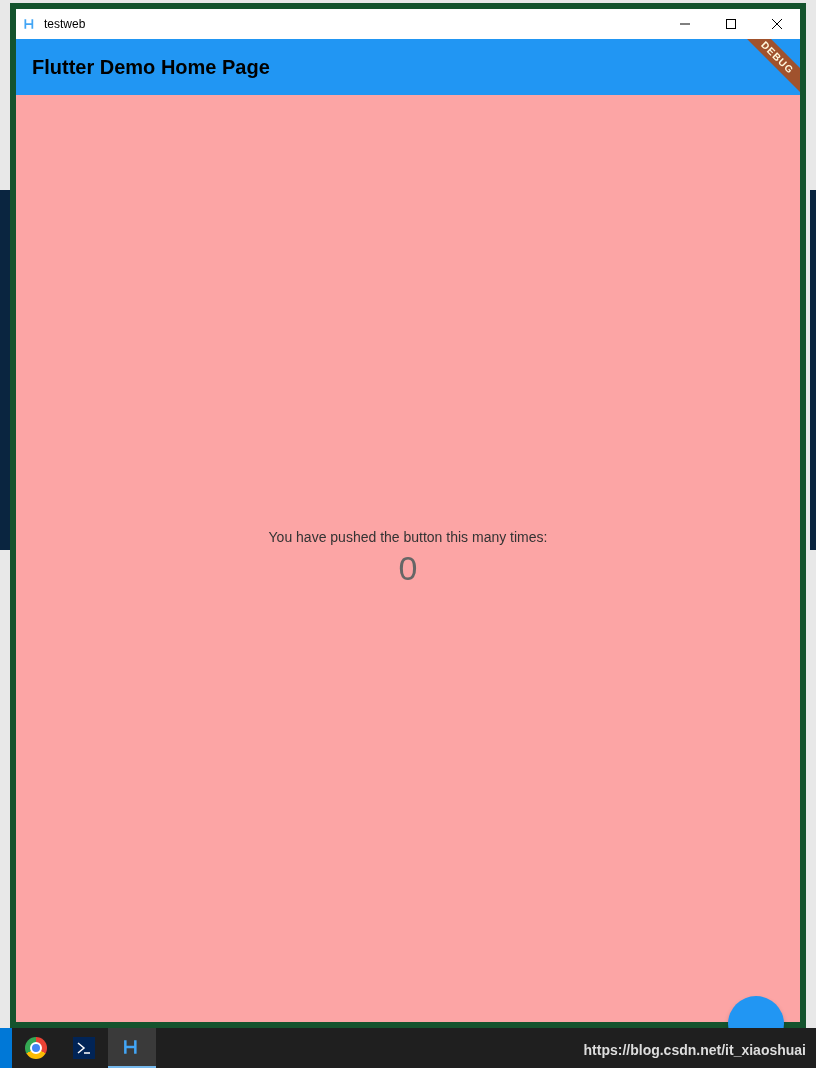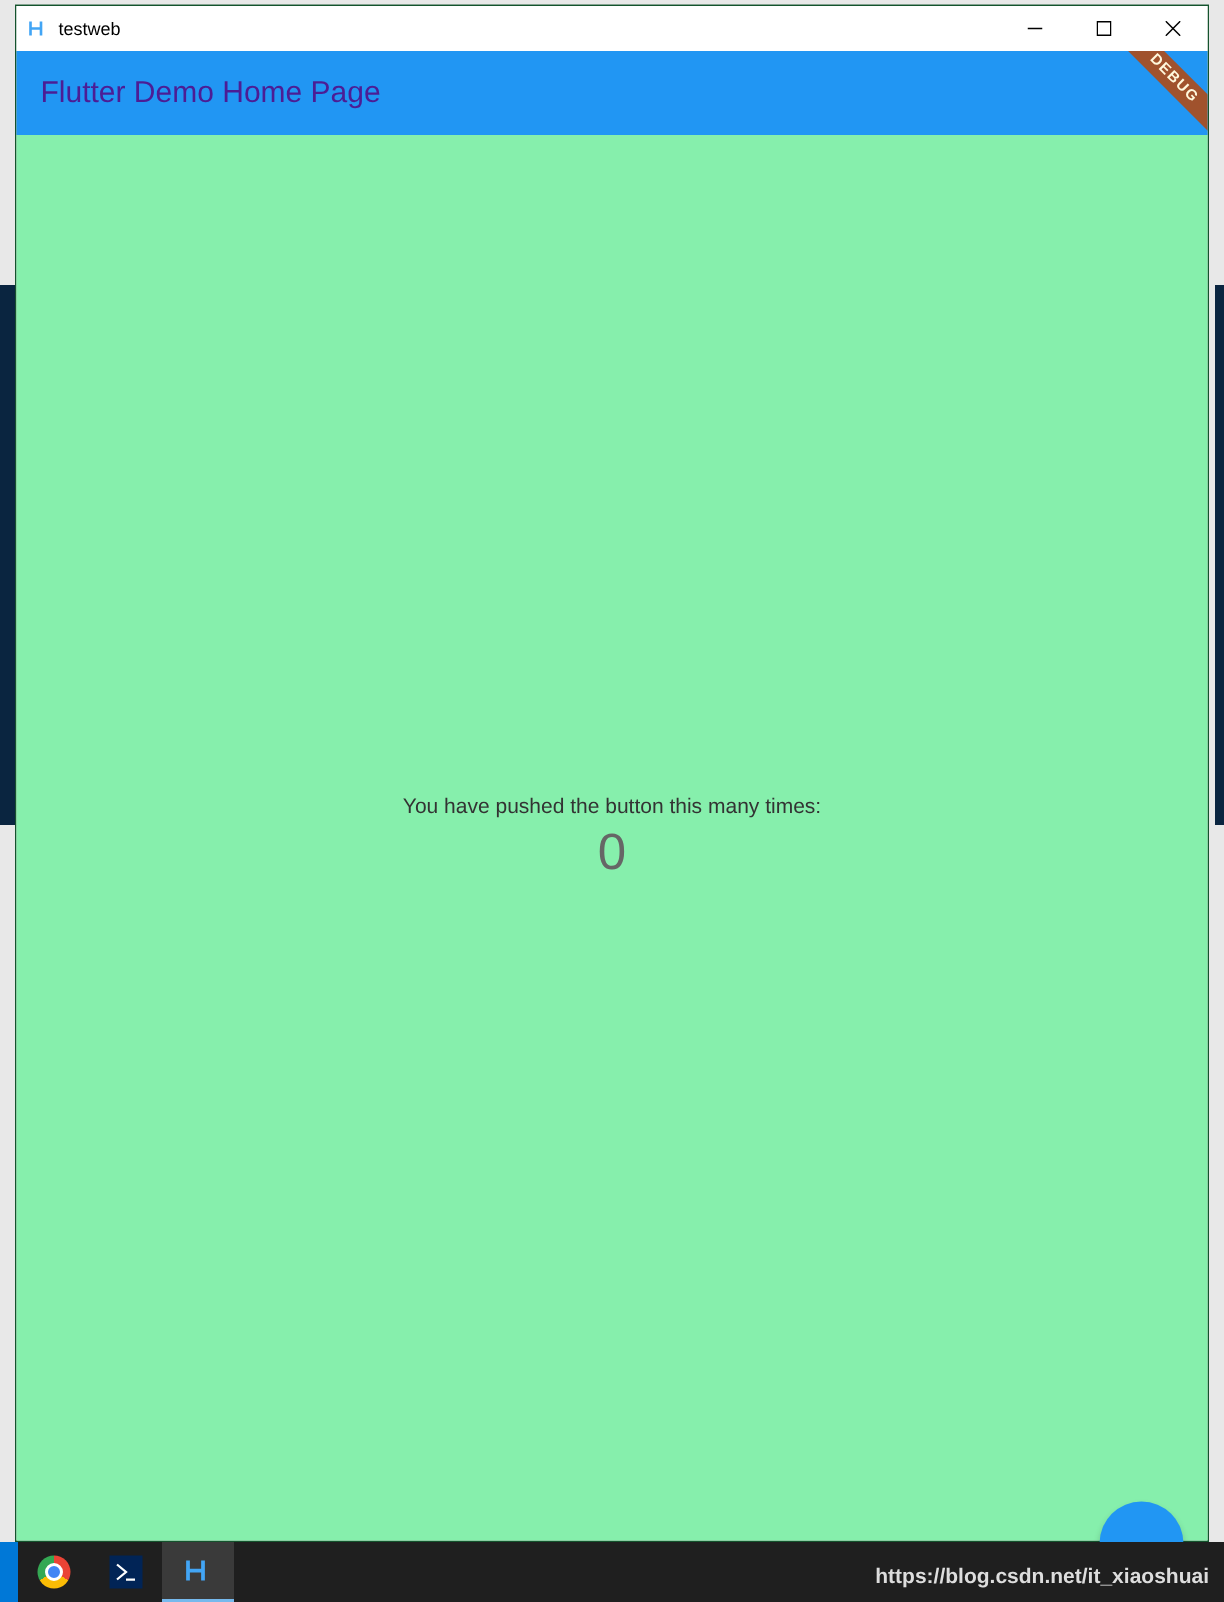--- a/index.html
+++ b/index.html
@@ -44,21 +44,21 @@
       background: #0a2540;
     }
     
     .window {
       position: absolute;
       left: 10px;
       top: 3px;
       width: 796px;
       height: 1025px;
       background: #ffffff;
-      border: 1px solid #14532d;
+      border: 6px solid #14532d;
       display: flex;
       flex-direction: column;
     }
     
     .titlebar {
       height: 30px;
       display: flex;
       align-items: center;
       background: #ffffff;
       padding-left: 6px;
@@ -102,42 +102,42 @@
       height: 56px;
       background: #2196f3;
       display: flex;
       align-items: center;
       padding-left: 16px;
       position: relative;
       overflow: hidden;
     }
     
     .app-bar-title {
-      color: #4c1d95;
+      color: #000000;
       font-size: 20px;
-      font-weight: 400;
+      font-weight: 700;
     }
     
     .debug-banner {
       position: absolute;
       top: 10px;
       right: -34px;
       background: #8b4513;
       background: #a0522d;
       color: #fff8dc;
       font-size: 10px;
       font-weight: bold;
       padding: 3px 36px;
       transform: rotate(45deg);
       letter-spacing: 1px;
     }
     
     .app-body {
       flex: 1;
-      background: #86efac;
+      background: #fca5a5;
       display: flex;
       flex-direction: column;
       align-items: center;
       justify-content: center;
       position: relative;
     }
     
     .body-text {
       font-size: 14px;
       color: #333333;

